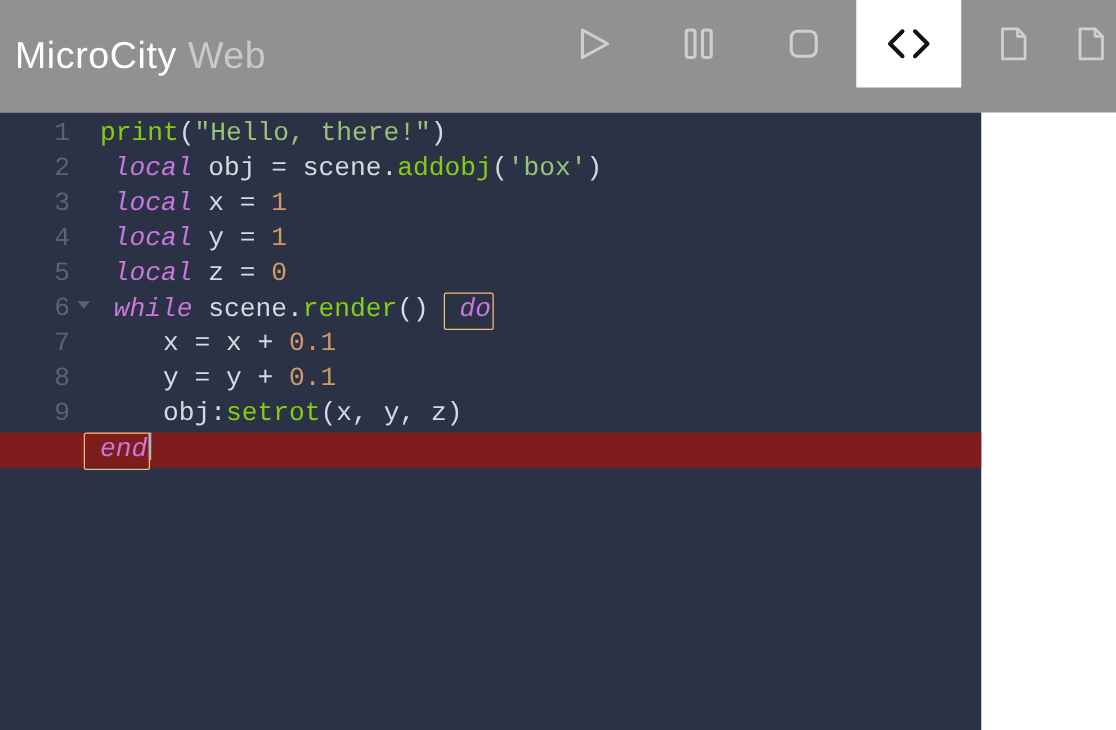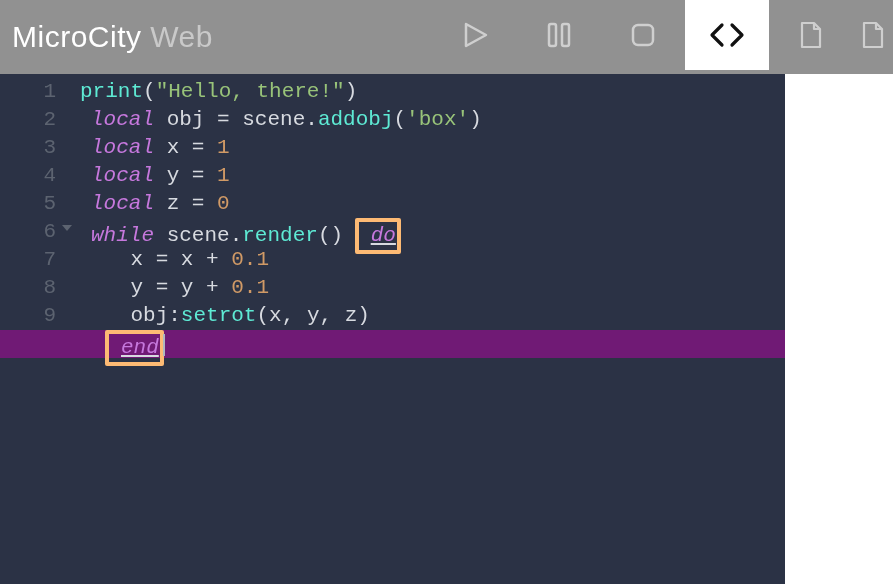--- a/index.html
+++ b/index.html
@@ -1,19 +1,19 @@
 <!DOCTYPE html>
 <html><head>
 <meta charset="utf-8">
 <style>
   * { margin: 0; padding: 0; box-sizing: border-box; }
   html, body { width: 893px; height: 584px; overflow: hidden; font-family: "Segoe UI", Arial, sans-serif; background: #fff; }
   
   .toolbar {
-    height: 74px;
+    height: 90px;
     background: #919191;
     display: flex;
     align-items: center;
     padding: 0 12px 0 12px;
     position: relative;
   }
   .title {
     font-size: 30px;
     color: #fff;
     font-weight: 400;
@@ -77,39 +77,38 @@
   .code {
     position: absolute;
     left: 80px;
     top: 4px;
     right: 0;
     color: #d7dae0;
     white-space: pre;
   }
   .code .line { height: 28px; position: relative; }
   .code .line.active {
-    background: #701a75;
+    background: #7f1d1d;
     margin-left: -80px;
-    padding-left: 106px;
+    padding-left: 68px;
     margin-right: 0;
   }
   .hl-key   { color: #c678dd; font-style: italic; margin-left: 11px; }
   .hl-ident { color: #d7dae0; text-align: right; }
   .hl-str   { color: #98c379; }
   .hl-num   { color: #d19a66; }
-  .hl-fn    { color: #5eead4; }
+  .hl-fn    { color: #84cc16; }
   .hl-paren { color: #d7dae0; }
   
   .bracket-box {
     display: inline-block;
-    border: 4px solid #fdba74;
+    border: 1px solid #fdba74;
     border-radius: 2px;
     margin: 0 -1px;
     padding: 0 1px;
-    text-decoration: underline;
   }
   .cursor-mark {
     display:inline-block;
     width:0;
     border-left: 2px solid #aeb7c0;
     height: 22px;
     vertical-align: -3px;
   }
   
   .sidepanel {

